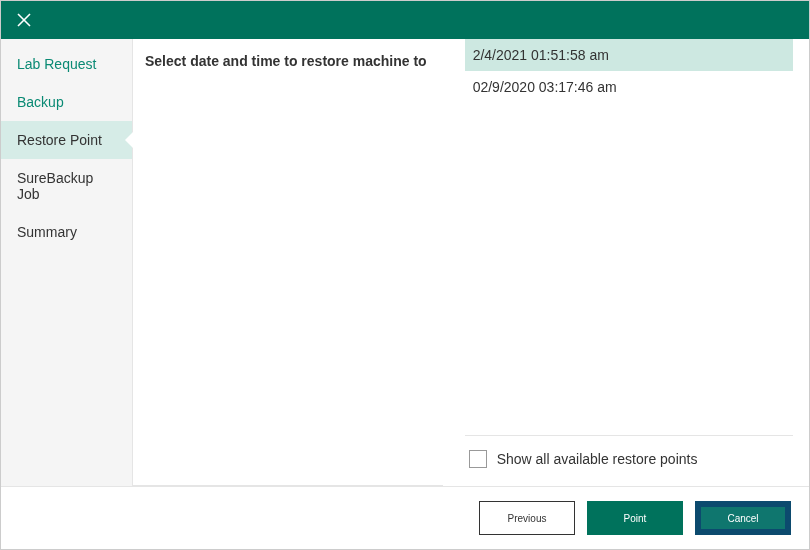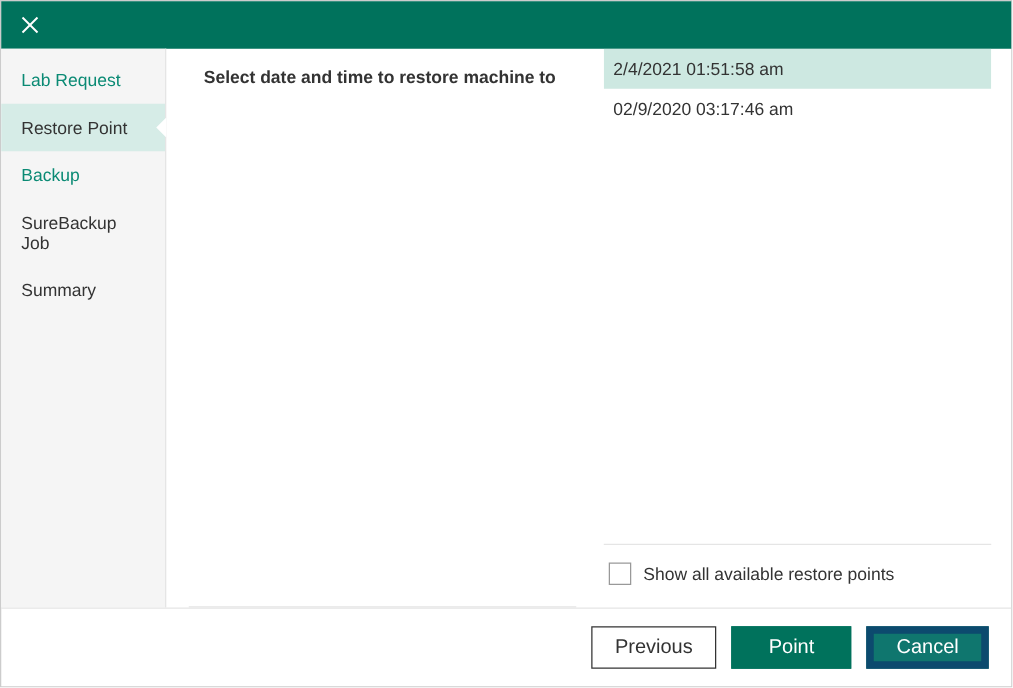--- a/index.html
+++ b/index.html
@@ -45,21 +45,20 @@
       cursor: pointer;
     }
     .close-btn svg {
       width: 14px;
       height: 14px;
     }
     .body {
       flex: 1;
       display: flex;
       min-height: 0;
-      gap: 18px;
     }
     .sidebar {
       width: 132px;
       background: #f5f5f5;
       border-right: 1px solid #e5e5e5;
       padding-top: 6px;
     }
     .sidebar-item {
       padding: 11px 16px;
       font-size: 14px;
@@ -140,21 +139,21 @@
     .footer {
       border-top: 1px solid #e5e5e5;
       padding: 14px 18px;
       display: flex;
       justify-content: flex-end;
       gap: 12px;
     }
     .btn {
       min-width: 96px;
       height: 34px;
-      font-size: 16px;
+      font-size: 10px;
       border: 1px solid #333;
       background: #fff;
       color: #333;
       cursor: pointer;
       display: flex;
       align-items: center;
       justify-content: center;
       padding: 0 18px;
     }
     .btn.primary {
@@ -181,25 +180,25 @@
       </svg>
     </div>
   </div>
 
   <div class="body">
 
     <div class="sidebar">
       <div class="sidebar-item visited">
         <span>Lab Request</span>
       </div>
+      <div class="sidebar-item visited">
+        <span>Backup</span>
+      </div>
       <div class="sidebar-item active">
         <span>Restore Point</span>
-      </div>
-      <div class="sidebar-item visited">
-        <span>Backup</span>
       </div>
       <div class="sidebar-item">
         <span>SureBackup Job</span>
       </div>
       <div class="sidebar-item">
         <span>Summary</span>
       </div>
     </div>
 
     <div class="main">

